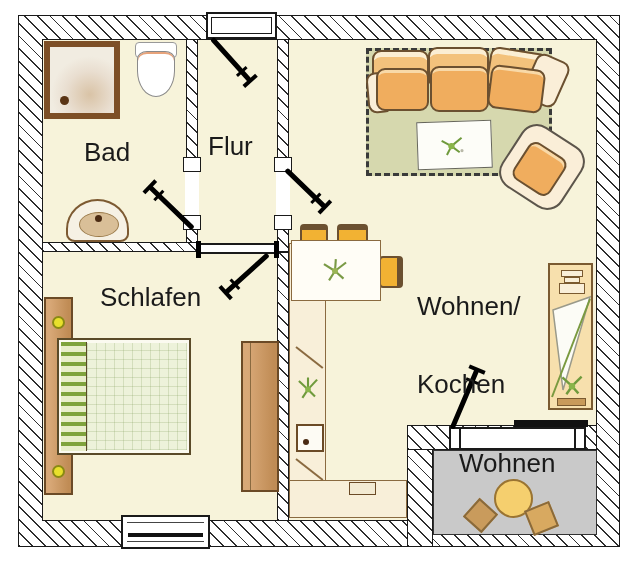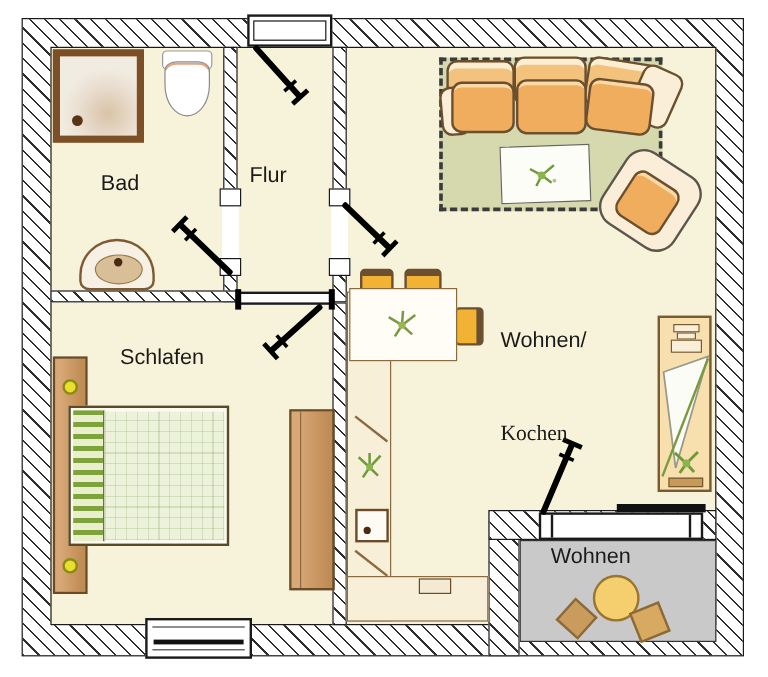--- a/index.html
+++ b/index.html
@@ -15,21 +15,21 @@
       var(--hatchLine,#2e2e2e) 0px, var(--hatchLine,#2e2e2e) 1.3px,
       #ffffff 1.3px, #ffffff 9px);
     border:1px solid var(--ink,#1a1a1a);
   }
   .floor{background:var(--floor,#f7f3da);border:1px solid var(--ink,#1a1a1a);}
   .jamb{background:#ffffff;border:1px solid var(--ink,#1a1a1a);}
   .gap{background:#ffffff;}
   .leaf{height:5px;background:#000;transform-origin:0 50%;border-radius:2px;}
   .leaf .handle{position:absolute;right:-2px;top:-6px;width:4px;height:17px;background:#000;}
   .leaf .tick{position:absolute;right:11px;top:-4px;width:3px;height:13px;background:#000;}
-  .label{font-size:18px;line-height:26px;white-space:pre;}
+  .label{font-size:26px;line-height:26px;white-space:pre;}
   .wood{background:linear-gradient(90deg,var(--wood,#d8a877) 15%,#c08c55 90%);border:2px solid var(--woodDark,#6b4a26);}
   .counter{background:var(--counter,#f8efd9);border:1.5px solid var(--counterLine,#8a6a40);}
   .chair{background:var(--chairYellow,#f2b233);border:2px solid var(--outline,#6b5030);border-radius:4px;}
   .cushion{border:2px solid var(--outline,#6b5030);border-radius:9px;}
   .back{background:var(--sofaBack,#f3c27c);box-shadow:inset 0 7px 0 -2px #fbeed3;}
   .seat{background:var(--sofa,#f0ad5e);box-shadow:inset 0 5px 0 -2px #f8d9a8;}
   .creamC{background:var(--cream,#faeed8);}
   .plant{display:block;}
 </style>
 </head>
@@ -203,19 +203,19 @@
     <div class="tick"></div>
   </div>
   <div class="abs leaf" style="left:452px;top:426px;width:64px;transform:rotate(-67deg);">
     <div class="handle"></div>
     <div class="tick"></div>
   </div>
 
   <div class="abs label" style="left:84px;top:139px;">Bad</div>
   <div class="abs label" style="left:208px;top:133px;">Flur</div>
   <div class="abs label" style="left:417px;top:218px;">
-    <span style="display:block;">Wohnen/</span>
-    <span style="display:block;font-family:Liberation Serif, serif;">Kochen</span>
+    <span style="display:block;margin-top:23px;">Wohnen/</span>
+    <span style="display:block;">Kochen</span>
   </div>
   <div class="abs label" style="left:100px;top:284px;">Schlafen</div>
   <div class="abs label" style="left:459px;top:450px;">Wohnen</div>
 
 </div>
 
 </body></html>

